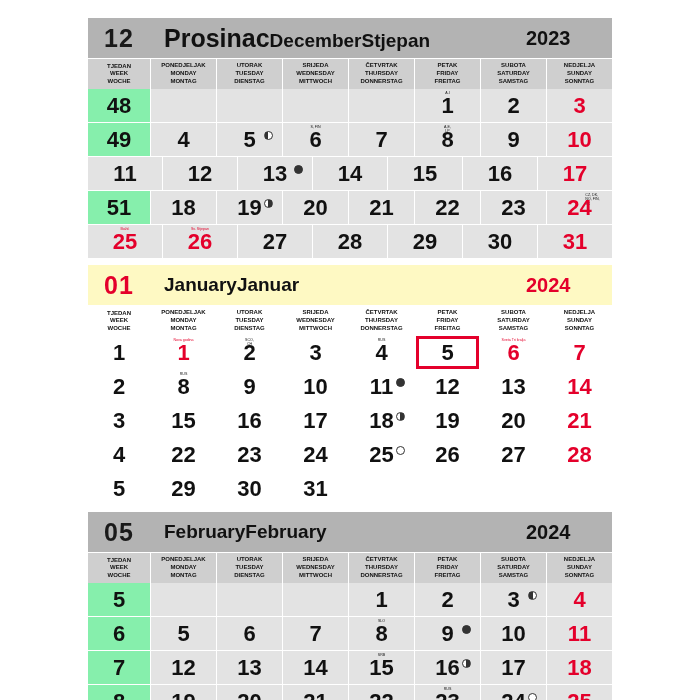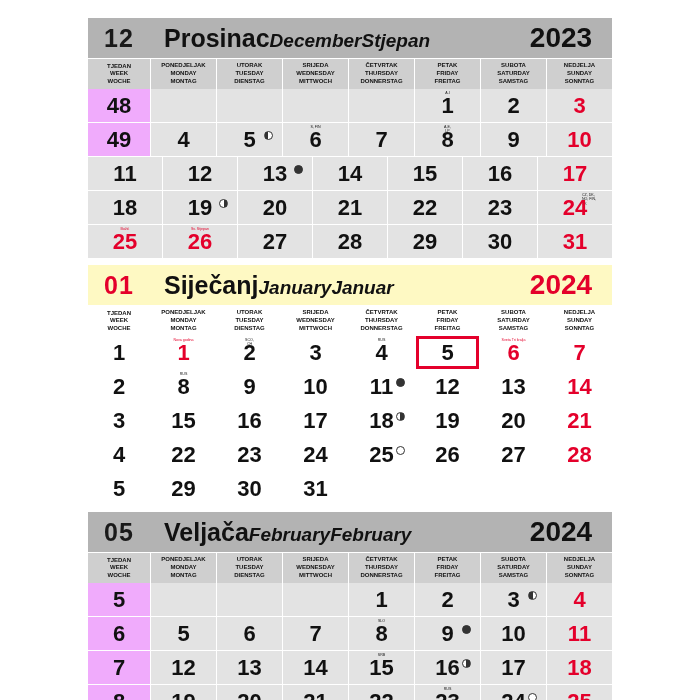--- a/index.html
+++ b/index.html
@@ -36,24 +36,24 @@
     width:62px;text-align:center;
     font-size:25px;font-weight:bold;color:#1a1a1a;
     letter-spacing:1px;
   }
   .mnum.red{color:#e4002b;}
   .mnames{
     flex:1;display:flex;align-items:baseline;gap:0;
     padding-left:14px;
   }
   .mname-hr{font-size:25px;font-weight:bold;color:#111;}
-  .mname-en,.mname-de{font-size:19px;font-weight:bold;color:#111;font-style:italic;}
+  .mname-en,.mname-de{font-size:19px;font-weight:bold;color:#111;}
   .myear{
-    width:86px;text-align:center;padding-right:8px;
-    font-size:28px;font-weight:bold;color:#111;
+    width:86px;text-align:left;
+    font-size:20px;font-weight:bold;color:#111;
   }
   .myear.red{color:#e4002b;}
 
   
   .dayhead{
     display:flex;
     background:#cfcfcf;
     height:30px;
   }
   .dayhead.white{background:#ffffff;}
@@ -73,21 +73,21 @@
   .dh-cell:last-child{border-right:none;}
 
   
   .wrow{
     display:flex;
     height:33px;
     border-bottom:1px solid #ffffff;
   }
   .wk{
     width:62px;
-    background:#f0abfc;
+    background:#86efac;
     display:flex;align-items:center;justify-content:center;
     font-size:22px;font-weight:bold;color:#111;
     border-right:1px solid #fff;
   }
   .wk.light{background:#ffffff;color:#111;}
   .cell{
     flex:1;
     position:relative;
     border-right:1px solid #ffffff;
     background:#e3e3e3;
@@ -263,20 +263,21 @@
             <div class="num">15</div>
           </div>
           <div class="cell">
             <div class="num">16</div>
           </div>
           <div class="cell">
             <div class="num red">17</div>
           </div>
         </div>
         <div class="wrow">
+          <div class="wk">51</div>
           <div class="cell">
             <div class="num">18</div>
           </div>
           <div class="cell">
             <div class="moon first"></div>
             <div class="num">19</div>
           </div>
           <div class="cell">
             <div class="num">20</div>
           </div>
@@ -319,21 +320,20 @@
           </div>
           <div class="cell">
             <div class="num red">31</div>
           </div>
         </div>
       </div>
       <div class="month">
         <div class="mhead white">
           <div class="mnum red">01</div>
           <div class="mnames">
-            <span class="mname-hr">Siječanj</span>
             <span class="mname-en">January</span>
             <span class="mname-de">Januar</span>
           </div>
           <div class="myear red">2024</div>
         </div>
         <div class="dayhead white">
           <div class="dh-week">
             <span>TJEDAN</span>
             <span>WEEK</span>
             <span>WOCHE</span>
@@ -502,21 +502,20 @@
           </div>
           <div class="cell white">
             <div class="num"></div>
           </div>
         </div>
       </div>
       <div class="month">
         <div class="mhead">
           <div class="mnum">05</div>
           <div class="mnames">
-            <span class="mname-hr">Veljača</span>
             <span class="mname-en">February</span>
             <span class="mname-de">February</span>
           </div>
           <div class="myear">2024</div>
         </div>
         <div class="dayhead">
           <div class="dh-week">
             <span>TJEDAN</span>
             <span>WEEK</span>
             <span>WOCHE</span>

